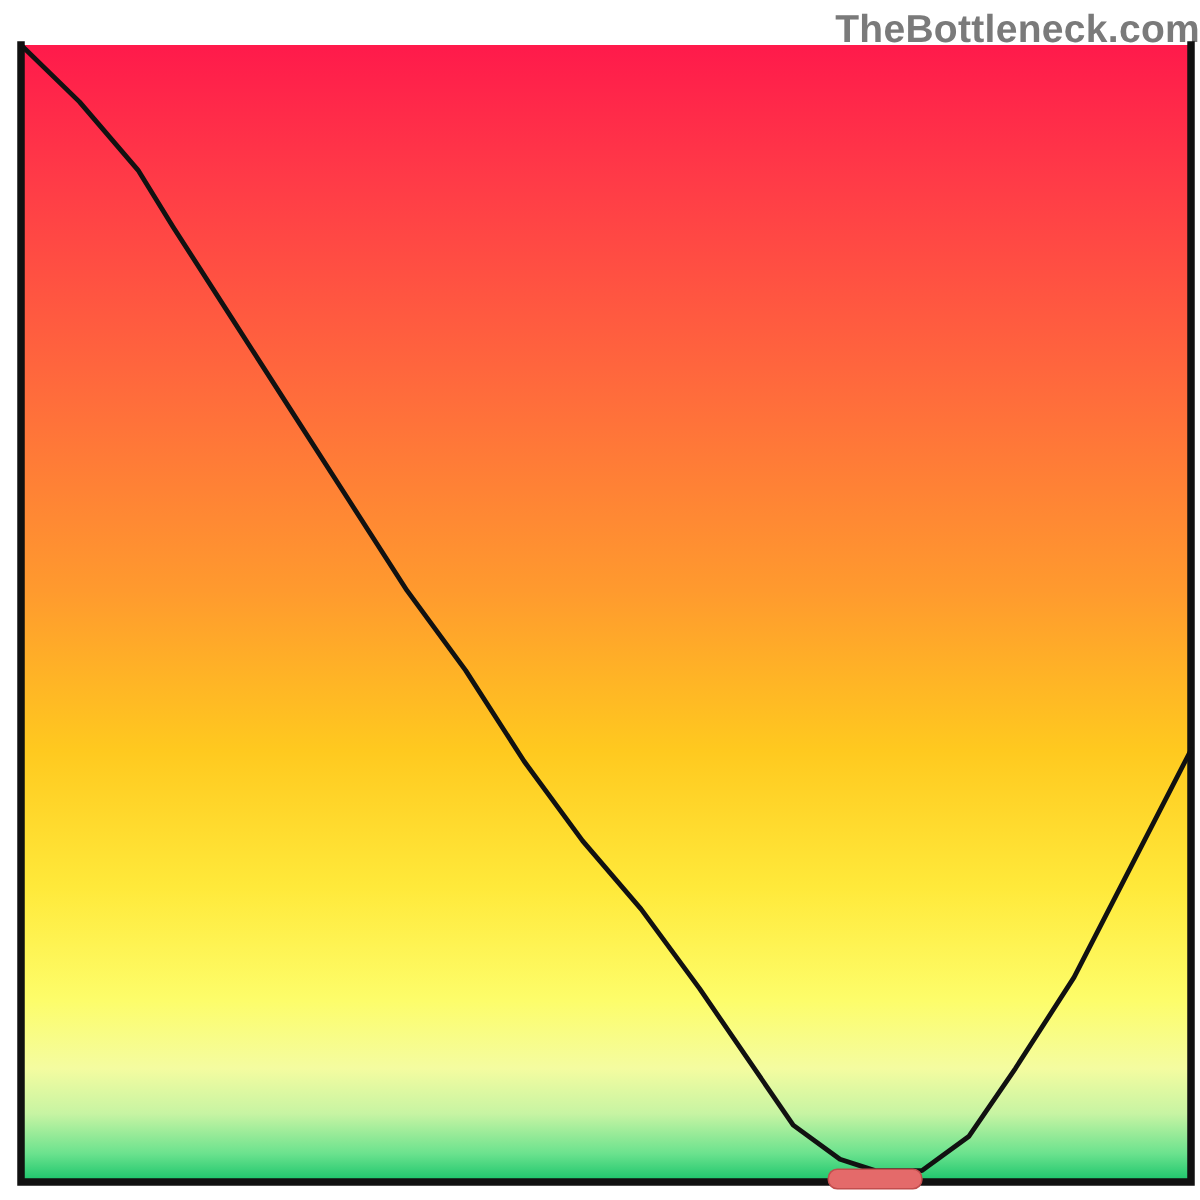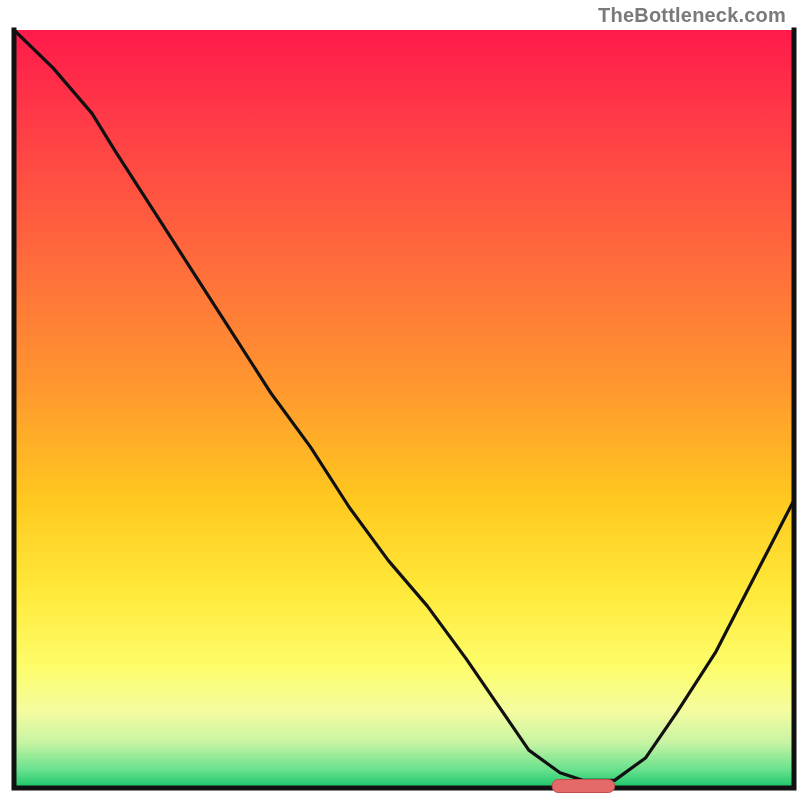--- a/index.html
+++ b/index.html
@@ -12,22 +12,22 @@
     font-family: Arial, Helvetica, sans-serif;
   }
   .stage {
     position: relative;
     width: 800px;
     height: 800px;
   }
   .watermark {
     position: absolute;
     top: 4px;
-    right: 14px;
-    font-size: 20px;
+    right: 0;
+    font-size: 26px;
     font-weight: 600;
     color: #7a7a7a;
     letter-spacing: 0.2px;
     user-select: none;
   }
   svg {
     position: absolute;
     top: 0;
     left: 0;
   }

